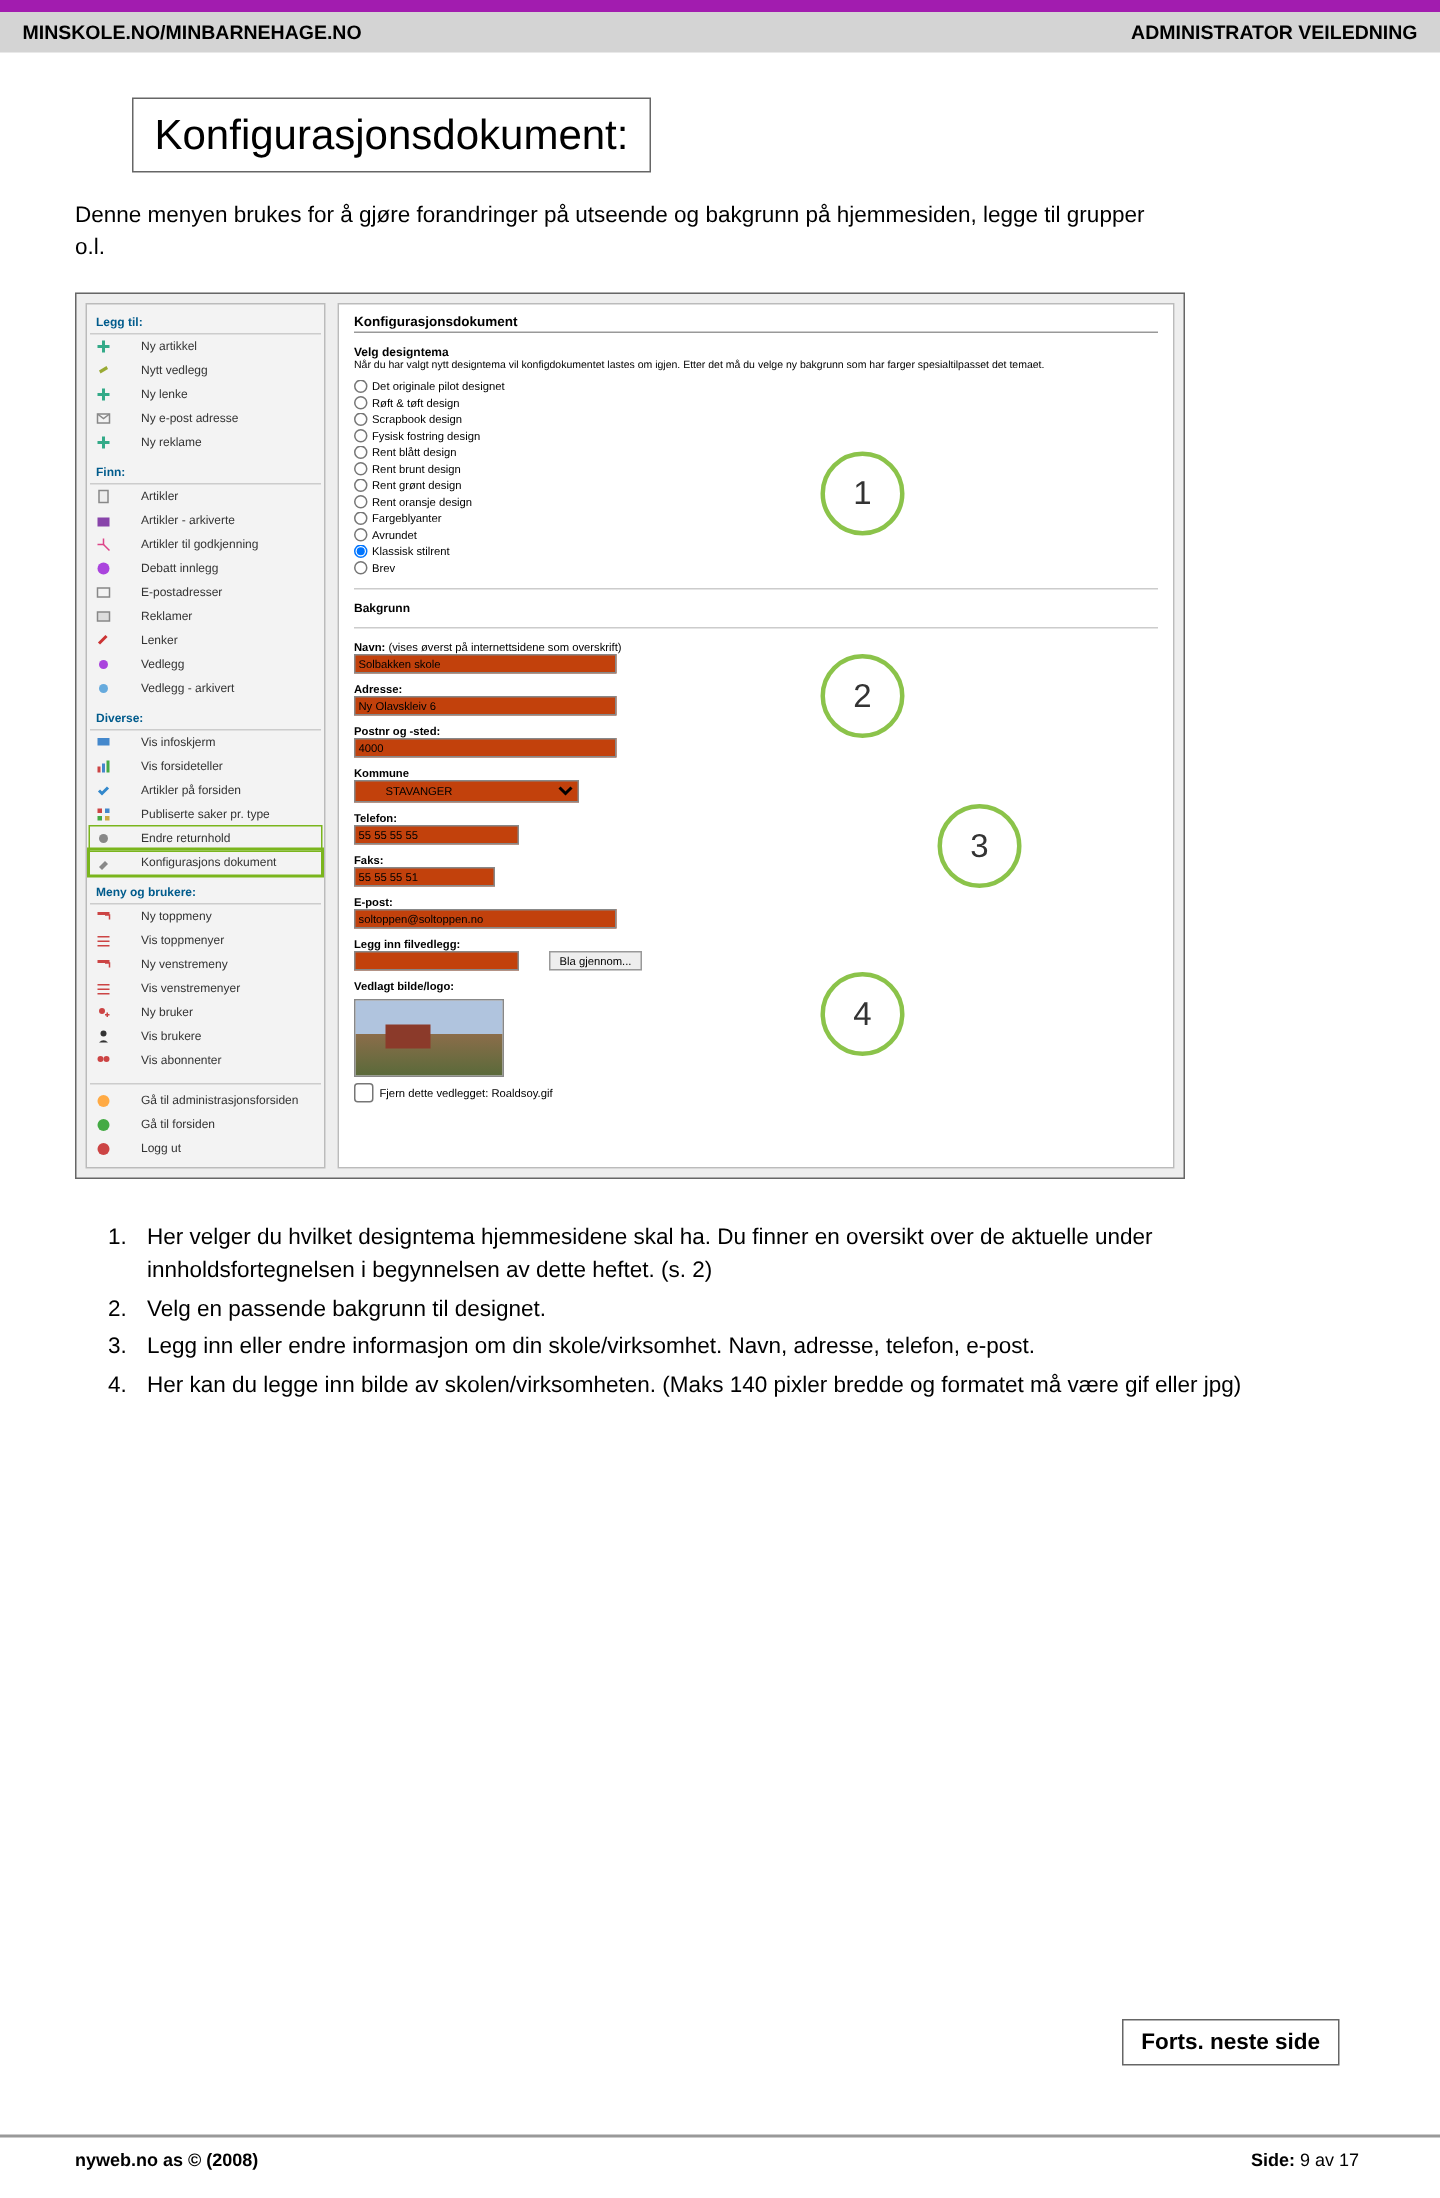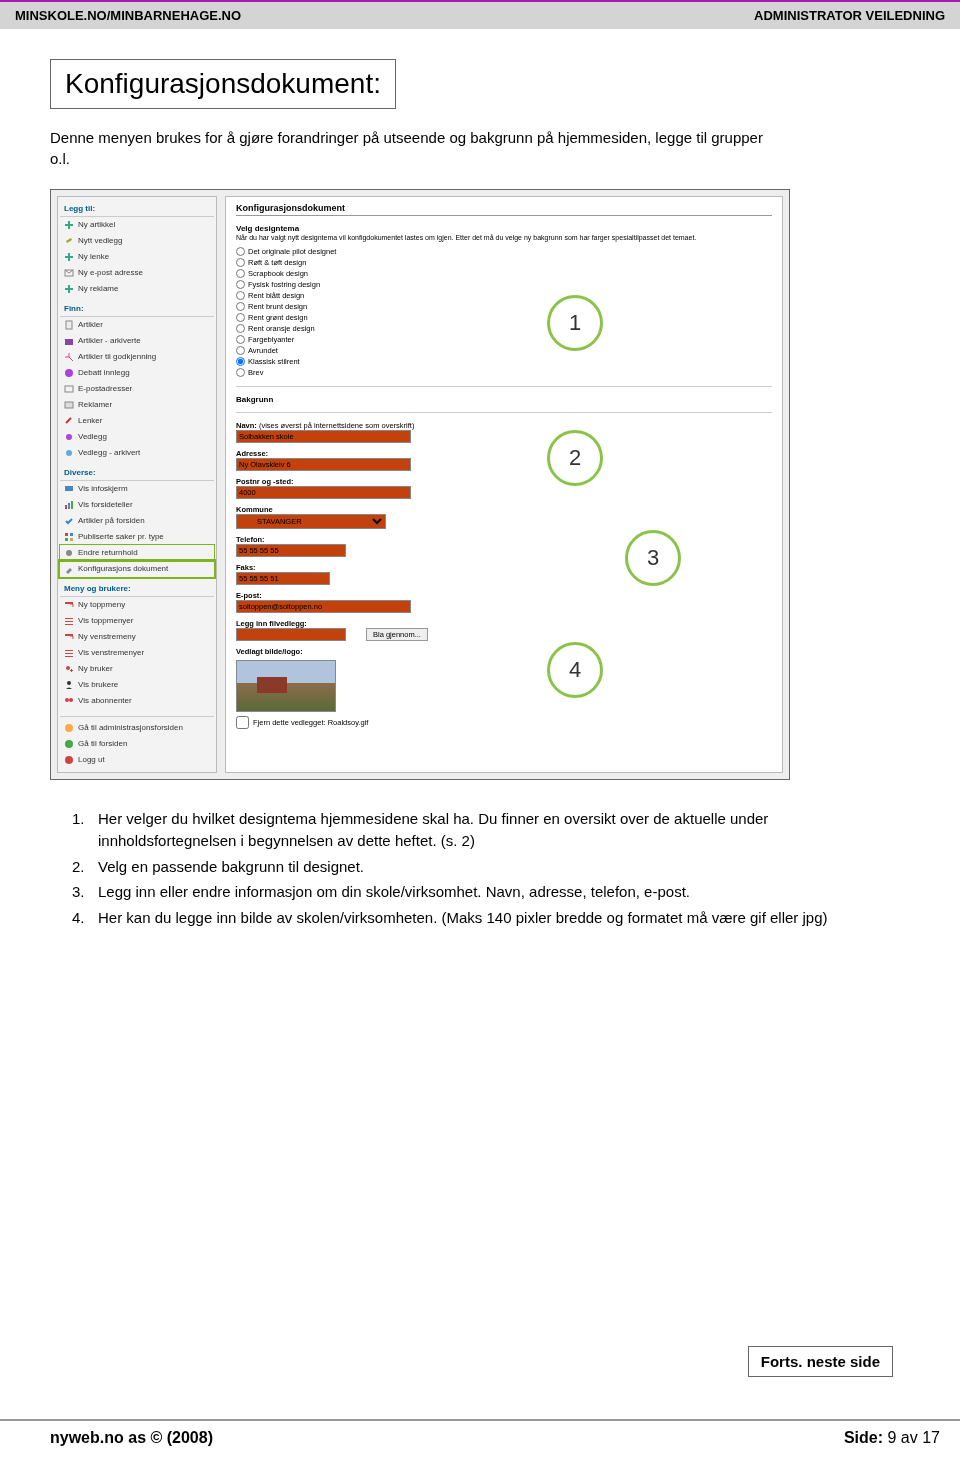--- a/index.html
+++ b/index.html
@@ -10,35 +10,36 @@
     min-height: 1465px;
     position: relative;
   }
   .page-header {
     background: #d4d4d4;
     display: flex;
     justify-content: space-between;
     padding: 6px 15px;
     font-weight: bold;
     font-size: 13px;
-    border-top: 2px solid #a21caf;
+    border-top: 8px solid #a21caf;
   }
   .body-area {
     padding: 30px 50px;
     display: flex;
     flex-direction: column;
   }
   .title-box {
     border: 1px solid #666;
     display: inline-block;
     padding: 8px 14px;
     font-size: 28px;
     font-family: Verdana, sans-serif;
     width: fit-content;
     margin-bottom: 18px;
+    margin-left: 38px;
   }
   .intro-text {
     font-size: 15px;
     line-height: 1.4;
     margin-bottom: 20px;
     max-width: 730px;
   }
   .screenshot-wrap {
     position: relative;
     width: 740px;
@@ -61,21 +62,21 @@
   .side-sec-title {
     font-weight: bold;
     color: #005b8c;
     font-size: 8px;
     padding: 3px 4px;
     border-bottom: 1px solid #ccc;
   }
   .side-item {
     display: flex;
     align-items: center;
-    gap: 4px;
+    gap: 20px;
     padding: 2px 4px;
     color: #333;
     font-size: 8px;
     line-height: 1.5;
   }
   .side-item svg { flex-shrink: 0; }
   .side-item.highlight {
     outline: 1px solid #7ab51d;
   }
   .side-item.highlight.strong {
@@ -199,22 +200,22 @@
   }
 
   .footer {
     position: absolute;
     left: 0;
     bottom: 0;
     width: 100%;
     border-top: 2px solid #999;
     display: flex;
     justify-content: space-between;
-    padding: 8px 20px 18px 50px;
-    font-size: 16px;
+    padding: 8px 54px 18px 50px;
+    font-size: 12px;
   }
   .footer .lab { font-weight: bold; }
 </style>
 </head>
 <body>
 
 <div class="page-header">
   <span>MINSKOLE.NO/MINBARNEHAGE.NO</span>
   <span>ADMINISTRATOR VEILEDNING</span>
 </div>

